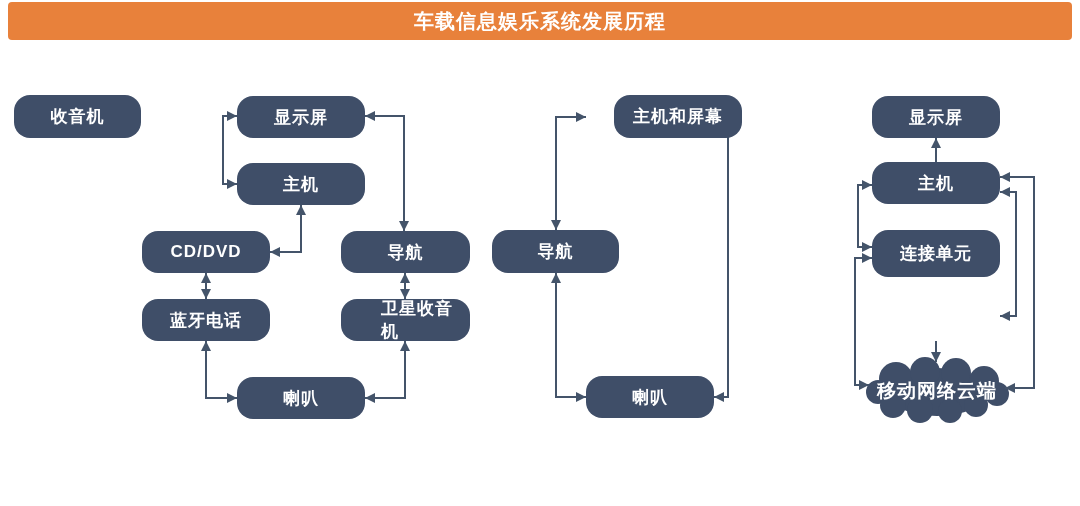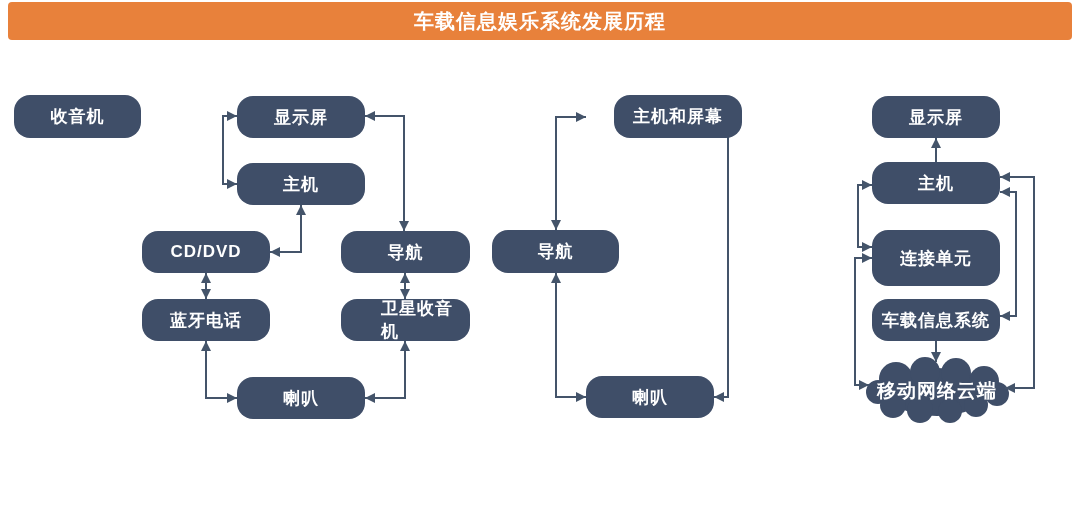--- a/index.html
+++ b/index.html
@@ -58,21 +58,21 @@
   .p-s2-nav       { left: 341px; top: 231px; width: 129px; height: 42px; }
   .p-s2-satradio  { left: 341px; top: 299px; width: 129px; height: 42px; padding-left: 40px; }
   .p-s2-speaker   { left: 237px; top: 377px; width: 128px; height: 42px; }
   
   .p-s3-hostscreen{ left: 586px; top: 95px;  width: 128px; height: 43px; margin-left: 28px; }
   .p-s3-nav       { left: 492px; top: 230px; width: 127px; height: 43px; }
   .p-s3-speaker   { left: 586px; top: 376px; width: 128px; height: 42px; }
   
   .p-s4-display   { left: 872px; top: 96px;  width: 128px; height: 42px; }
   .p-s4-host      { left: 872px; top: 162px; width: 128px; height: 42px; }
-  .p-s4-connunit  { left: 872px; top: 230px; width: 128px; height: 56px; }
+  .p-s4-connunit  { left: 872px; top: 230px; width: 128px; height: 47px; }
   .p-s4-telematics{ left: 872px; top: 299px; width: 128px; height: 42px; }
   .cloud-label {
     position: absolute; left: 870px; top: 364px; width: 134px; height: 52px;
     display: flex; flex-direction: row; align-items: center; justify-content: center;
     color: var(--label-text, #fff);
     font-size: 19px; font-weight: bold; line-height: 23px; letter-spacing: 1px;
     text-align: center;
   }
 </style>
 </head>
@@ -163,21 +163,18 @@
 
   <div class="node p-s4-display">
     <span>显示屏</span>
   </div>
   <div class="node p-s4-host">
     <span>主机</span>
   </div>
   <div class="node p-s4-connunit">
     <span>连接单元</span>
   </div>
-  <div class="node p-s4-telematics">
-    <span>车载信息系统</span>
-  </div>
   <div class="cloud-label">
     <span>移动网络</span>
     <span>云端</span>
   </div>
 
 </div>
 
 </body></html>

